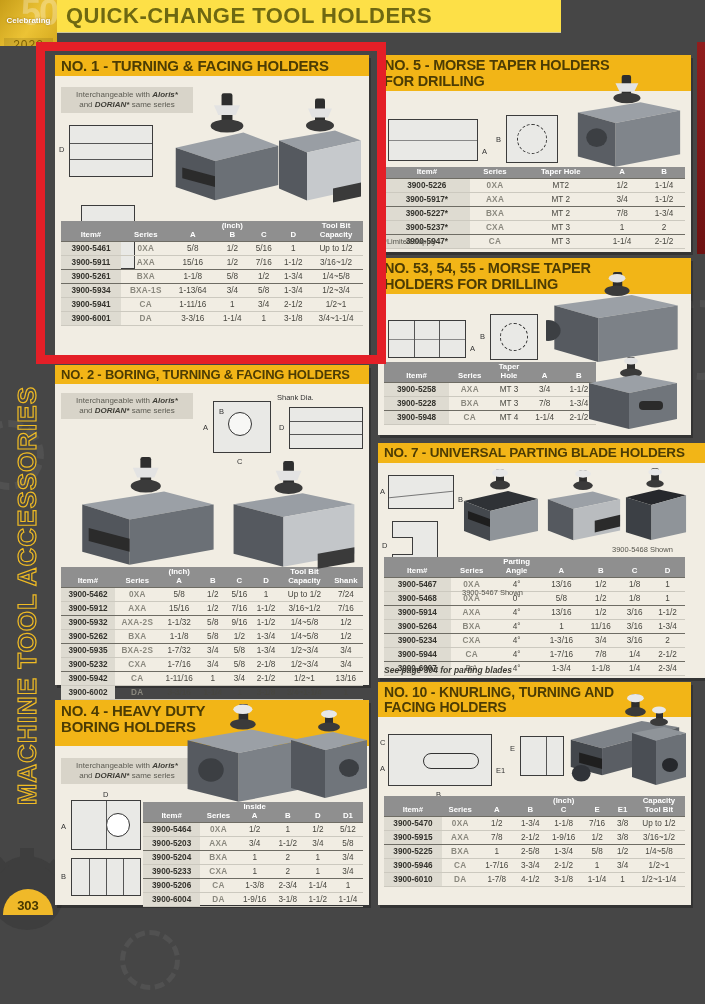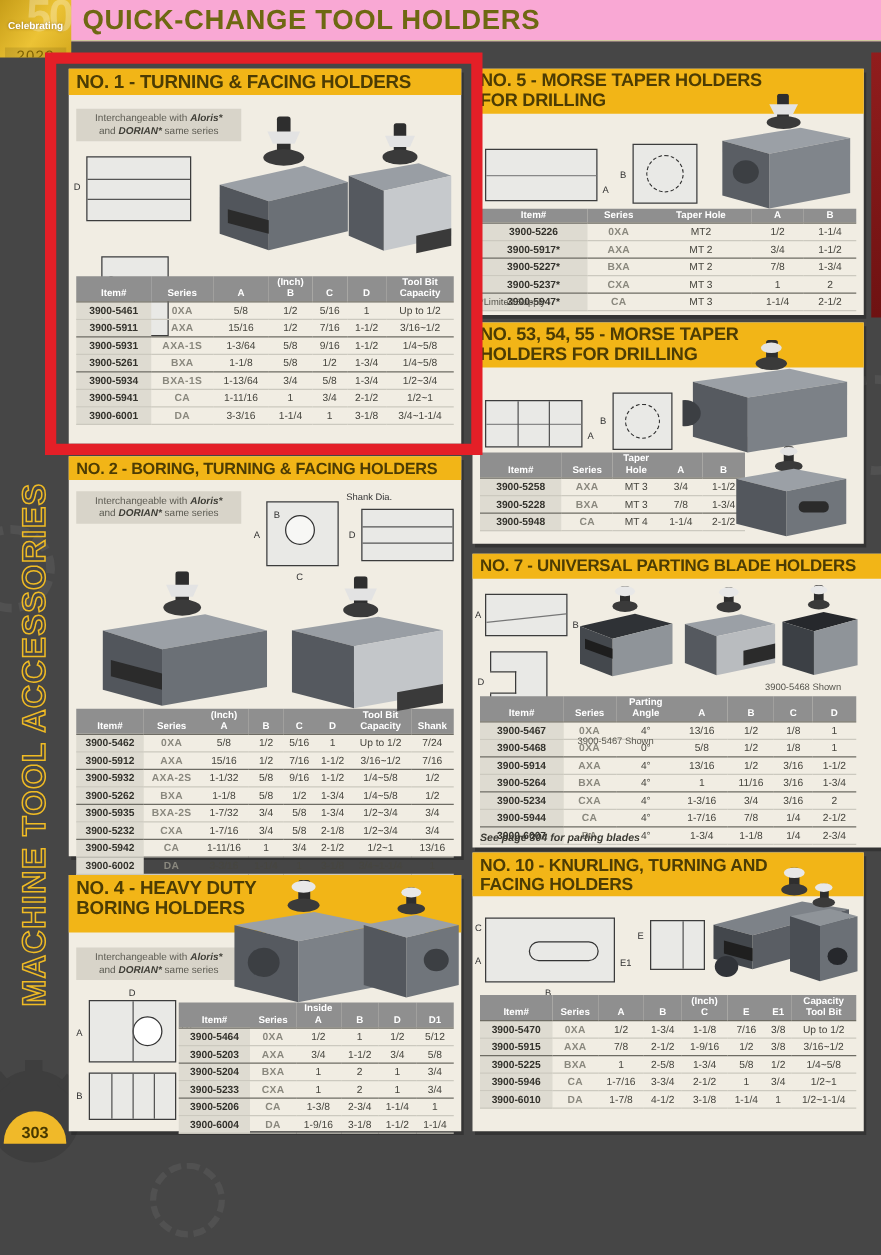--- a/index.html
+++ b/index.html
@@ -5,22 +5,22 @@
   * { margin:0; padding:0; box-sizing:border-box; }
   html,body { width:705px; height:1004px; }
   body {
     position:relative; overflow:hidden;
     background:#464646;
     font-family:"Liberation Sans", sans-serif;
     -webkit-font-smoothing:antialiased;
   }
   
   .banner {
-    position:absolute; left:0; top:0; width:705px; height:33px;
-    background:#f9a8d4; border-bottom:1px solid #cdc79c;
+    position:absolute; left:0; top:0; width:561px; height:33px;
+    background:#fde047; border-bottom:1px solid #cdc79c;
     display:flex; align-items:center; z-index:4;
   }
   .banner-title {
     margin-left:66px; font-size:22px; font-weight:800; letter-spacing:.5px;
     color:#6e6812;
   }
   .logo {
     position:absolute; left:0; top:0; width:57px; height:46px; z-index:6;
     background:linear-gradient(125deg,#c79d18,#ecc335 55%,#d5a91e);
     overflow:hidden; text-align:center;
@@ -216,29 +216,20 @@
           </tr>
           <tr class="pair">
             <td class="c0">3900-5911</td>
             <td class="c1">AXA</td>
             <td class="c2">15/16</td>
             <td class="c3">1/2</td>
             <td class="c4">7/16</td>
             <td class="c5">1-1/2</td>
             <td class="c6">3/16~1/2</td>
           </tr>
-          <tr>
-            <td class="c0">3900-5931</td>
-            <td class="c1">AXA-1S</td>
-            <td class="c2">1-3/64</td>
-            <td class="c3">5/8</td>
-            <td class="c4">9/16</td>
-            <td class="c5">1-1/2</td>
-            <td class="c6">1/4~5/8</td>
-          </tr>
           <tr class="pair">
             <td class="c0">3900-5261</td>
             <td class="c1">BXA</td>
             <td class="c2">1-1/8</td>
             <td class="c3">5/8</td>
             <td class="c4">1/2</td>
             <td class="c5">1-3/4</td>
             <td class="c6">1/4~5/8</td>
           </tr>
           <tr>

